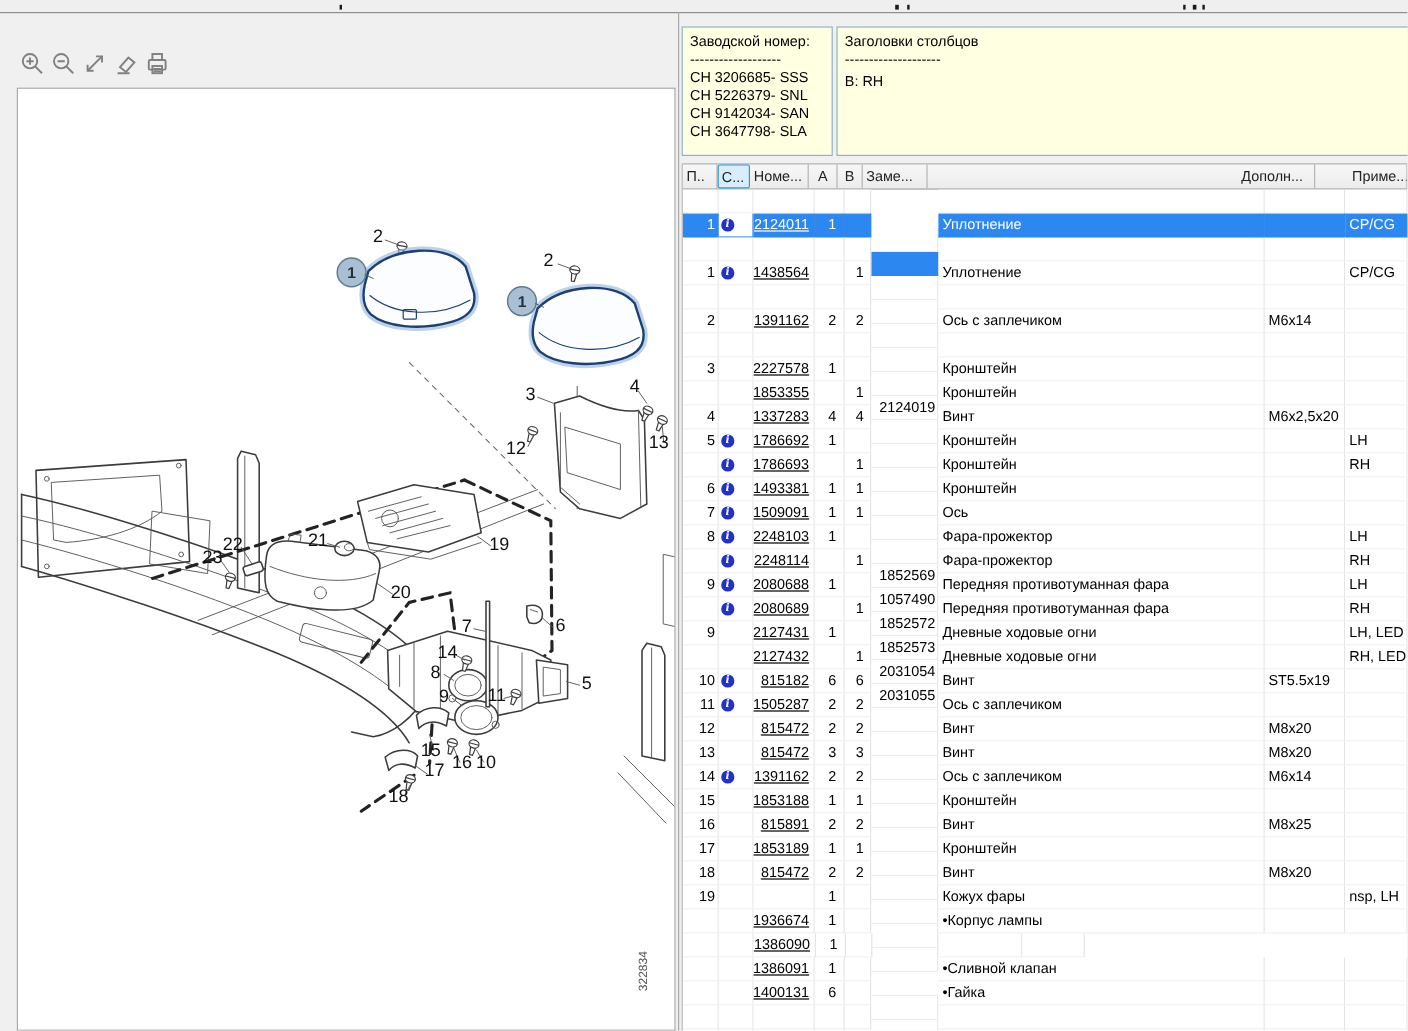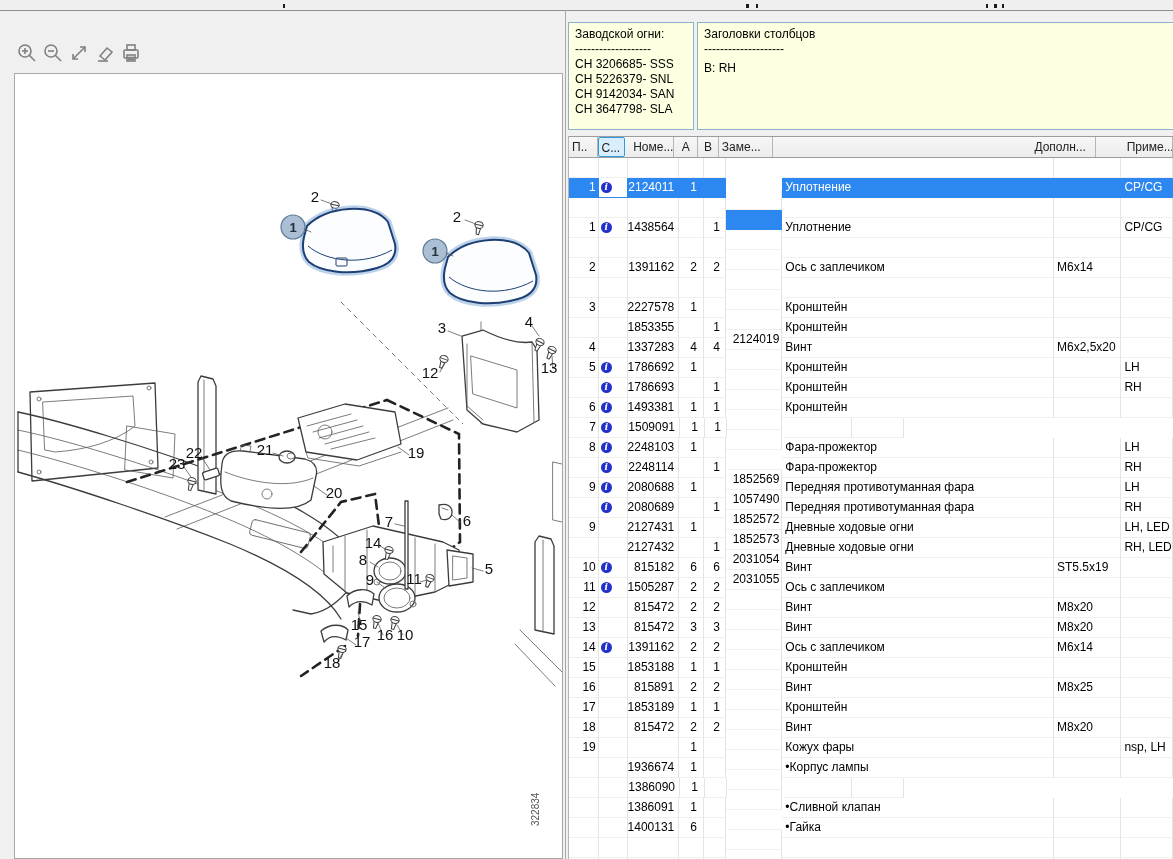--- a/index.html
+++ b/index.html
@@ -58,30 +58,30 @@
     border-top:1px solid #9d9d9d;border-bottom:1px solid #9d9d9d;box-sizing:border-box;}
   .hcell{font-size:12px;color:#222;line-height:20px;padding-left:3px;box-sizing:border-box;
     border-right:1px solid #b5b5b5;overflow:hidden;white-space:nowrap;}
   .hcell.focused{background:#d9eefc;border:1px solid #3399dd;border-radius:2px;}
   .trow{display:flex;height:20px;box-sizing:border-box;}
   .cell{font-size:12px;color:#000;line-height:19px;box-sizing:border-box;height:20px;
     border-right:1px solid #e4e4e4;border-bottom:1px solid #efefef;
     overflow:hidden;white-space:nowrap;background:#fff;}
   .c-pos {width:30px;text-align:right;padding-right:2px;}
   .c-info{width:29px;padding-left:2px;}
-  .c-num {width:52px;text-align:right;padding-right:4px;}
+  .c-num {width:52px;text-align:right;padding-right:4px;text-decoration:underline;}
   .c-a   {width:25px;text-align:right;padding-right:6px;}
   .c-b   {width:22px;text-align:right;padding-right:5px;}
   .c-rep {width:57px;text-align:right;padding-right:2px;margin-top:32px;}
   .c-name{width:274px;padding-left:3px;}
   .c-dop {width:68px;padding-left:3px;}
   .c-note{width:52px;padding-left:3px;}
   .trow.selected .cell{background:#2d87f0;color:#fff;border-right-color:#2d87f0;border-bottom-color:#2d87f0;}
   .trow.selected .cell.c-info{background:#fff;color:#000;}
-  .h-pos{width:30px;} .h-info{width:29px;} .h-num{width:52px;text-align:right;} .h-a{width:25px;text-align:center;padding-left:0;}
+  .h-pos{width:30px;} .h-info{width:29px;} .h-num{width:52px;} .h-a{width:25px;text-align:center;padding-left:0;}
   .h-b{width:22px;text-align:center;padding-left:0;} .h-rep{width:57px;} .h-name{width:274px;margin-top:48px;}
   .h-dop{width:68px;} .h-note{width:52px;margin-left:28px;}
 </style>
 </head>
 <body>
 
 <div class="top-strip">
   <div class="mark" style="left:283px;width:2px;"></div>
   <div class="mark" style="left:746px;width:3px;"></div>
   <div class="mark" style="left:756px;width:2px;"></div>
@@ -315,21 +315,21 @@
         <text x="317" y="594" class="callout">18</text>
       </g>
 
     <text class="dwg-num" transform="translate(524,752) rotate(-90)">322834</text>
   </svg>
 </div>
 
 <div class="v-sep"></div>
 
 <div class="note-box serial-box">
-  <div class="nb-title">Заводской огни:</div>
+  <div class="nb-title">Заводской номер:</div>
   <div class="nb-dashes">-------------------</div>
   <div>CH 3206685- SSS</div>
   <div>CH 5226379- SNL</div>
   <div>CH 9142034- SAN</div>
   <div>CH 3647798- SLA</div>
 </div>
 
 <div class="note-box headers-box">
   <div class="nb-title">Заголовки столбцов</div>
   <div class="nb-dashes">--------------------</div>
@@ -493,20 +493,21 @@
         <div class="cell c-dop"></div>
         <div class="cell c-note"></div>
       </div>
       <div class="trow">
         <div class="cell c-pos">7</div>
         <div class="cell c-info"><span class="info-dot">i</span></div>
         <div class="cell c-num">1509091</div>
         <div class="cell c-a">1</div>
         <div class="cell c-b">1</div>
         <div class="cell c-rep"></div>
+        <div class="cell c-name">Ось</div>
         <div class="cell c-dop"></div>
         <div class="cell c-note"></div>
       </div>
       <div class="trow">
         <div class="cell c-pos">8</div>
         <div class="cell c-info"><span class="info-dot">i</span></div>
         <div class="cell c-num">2248103</div>
         <div class="cell c-a">1</div>
         <div class="cell c-b"></div>
         <div class="cell c-rep">1852569</div>

